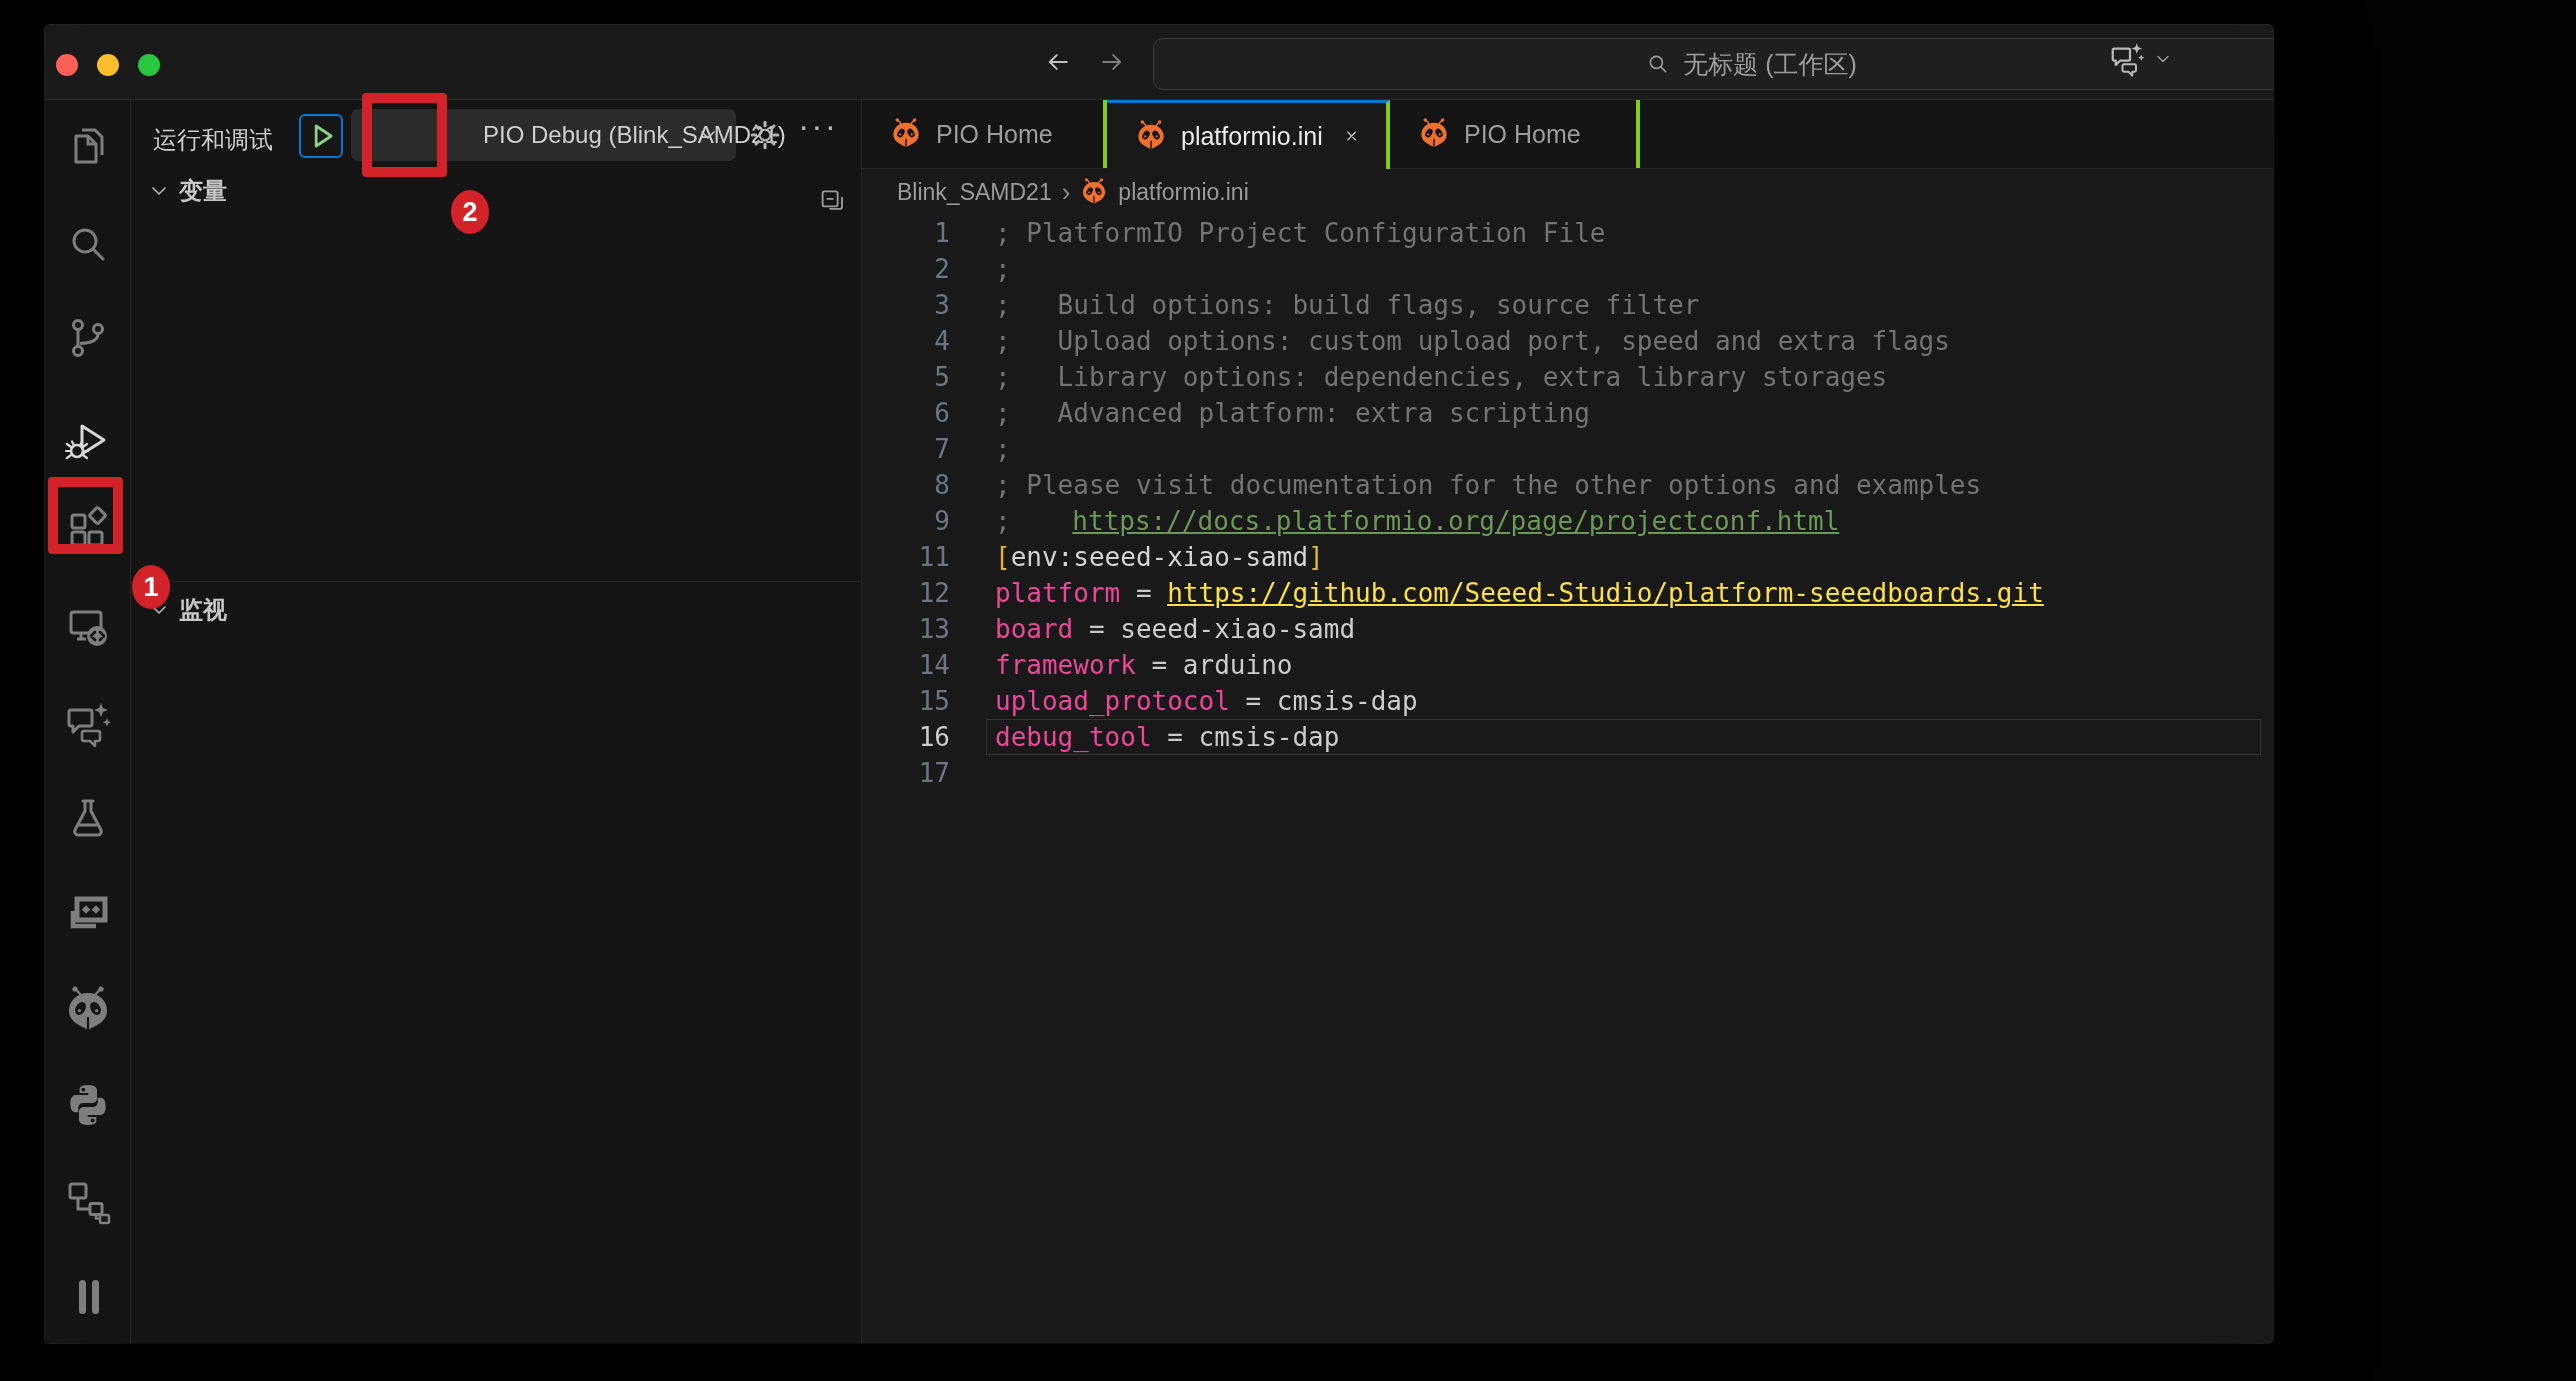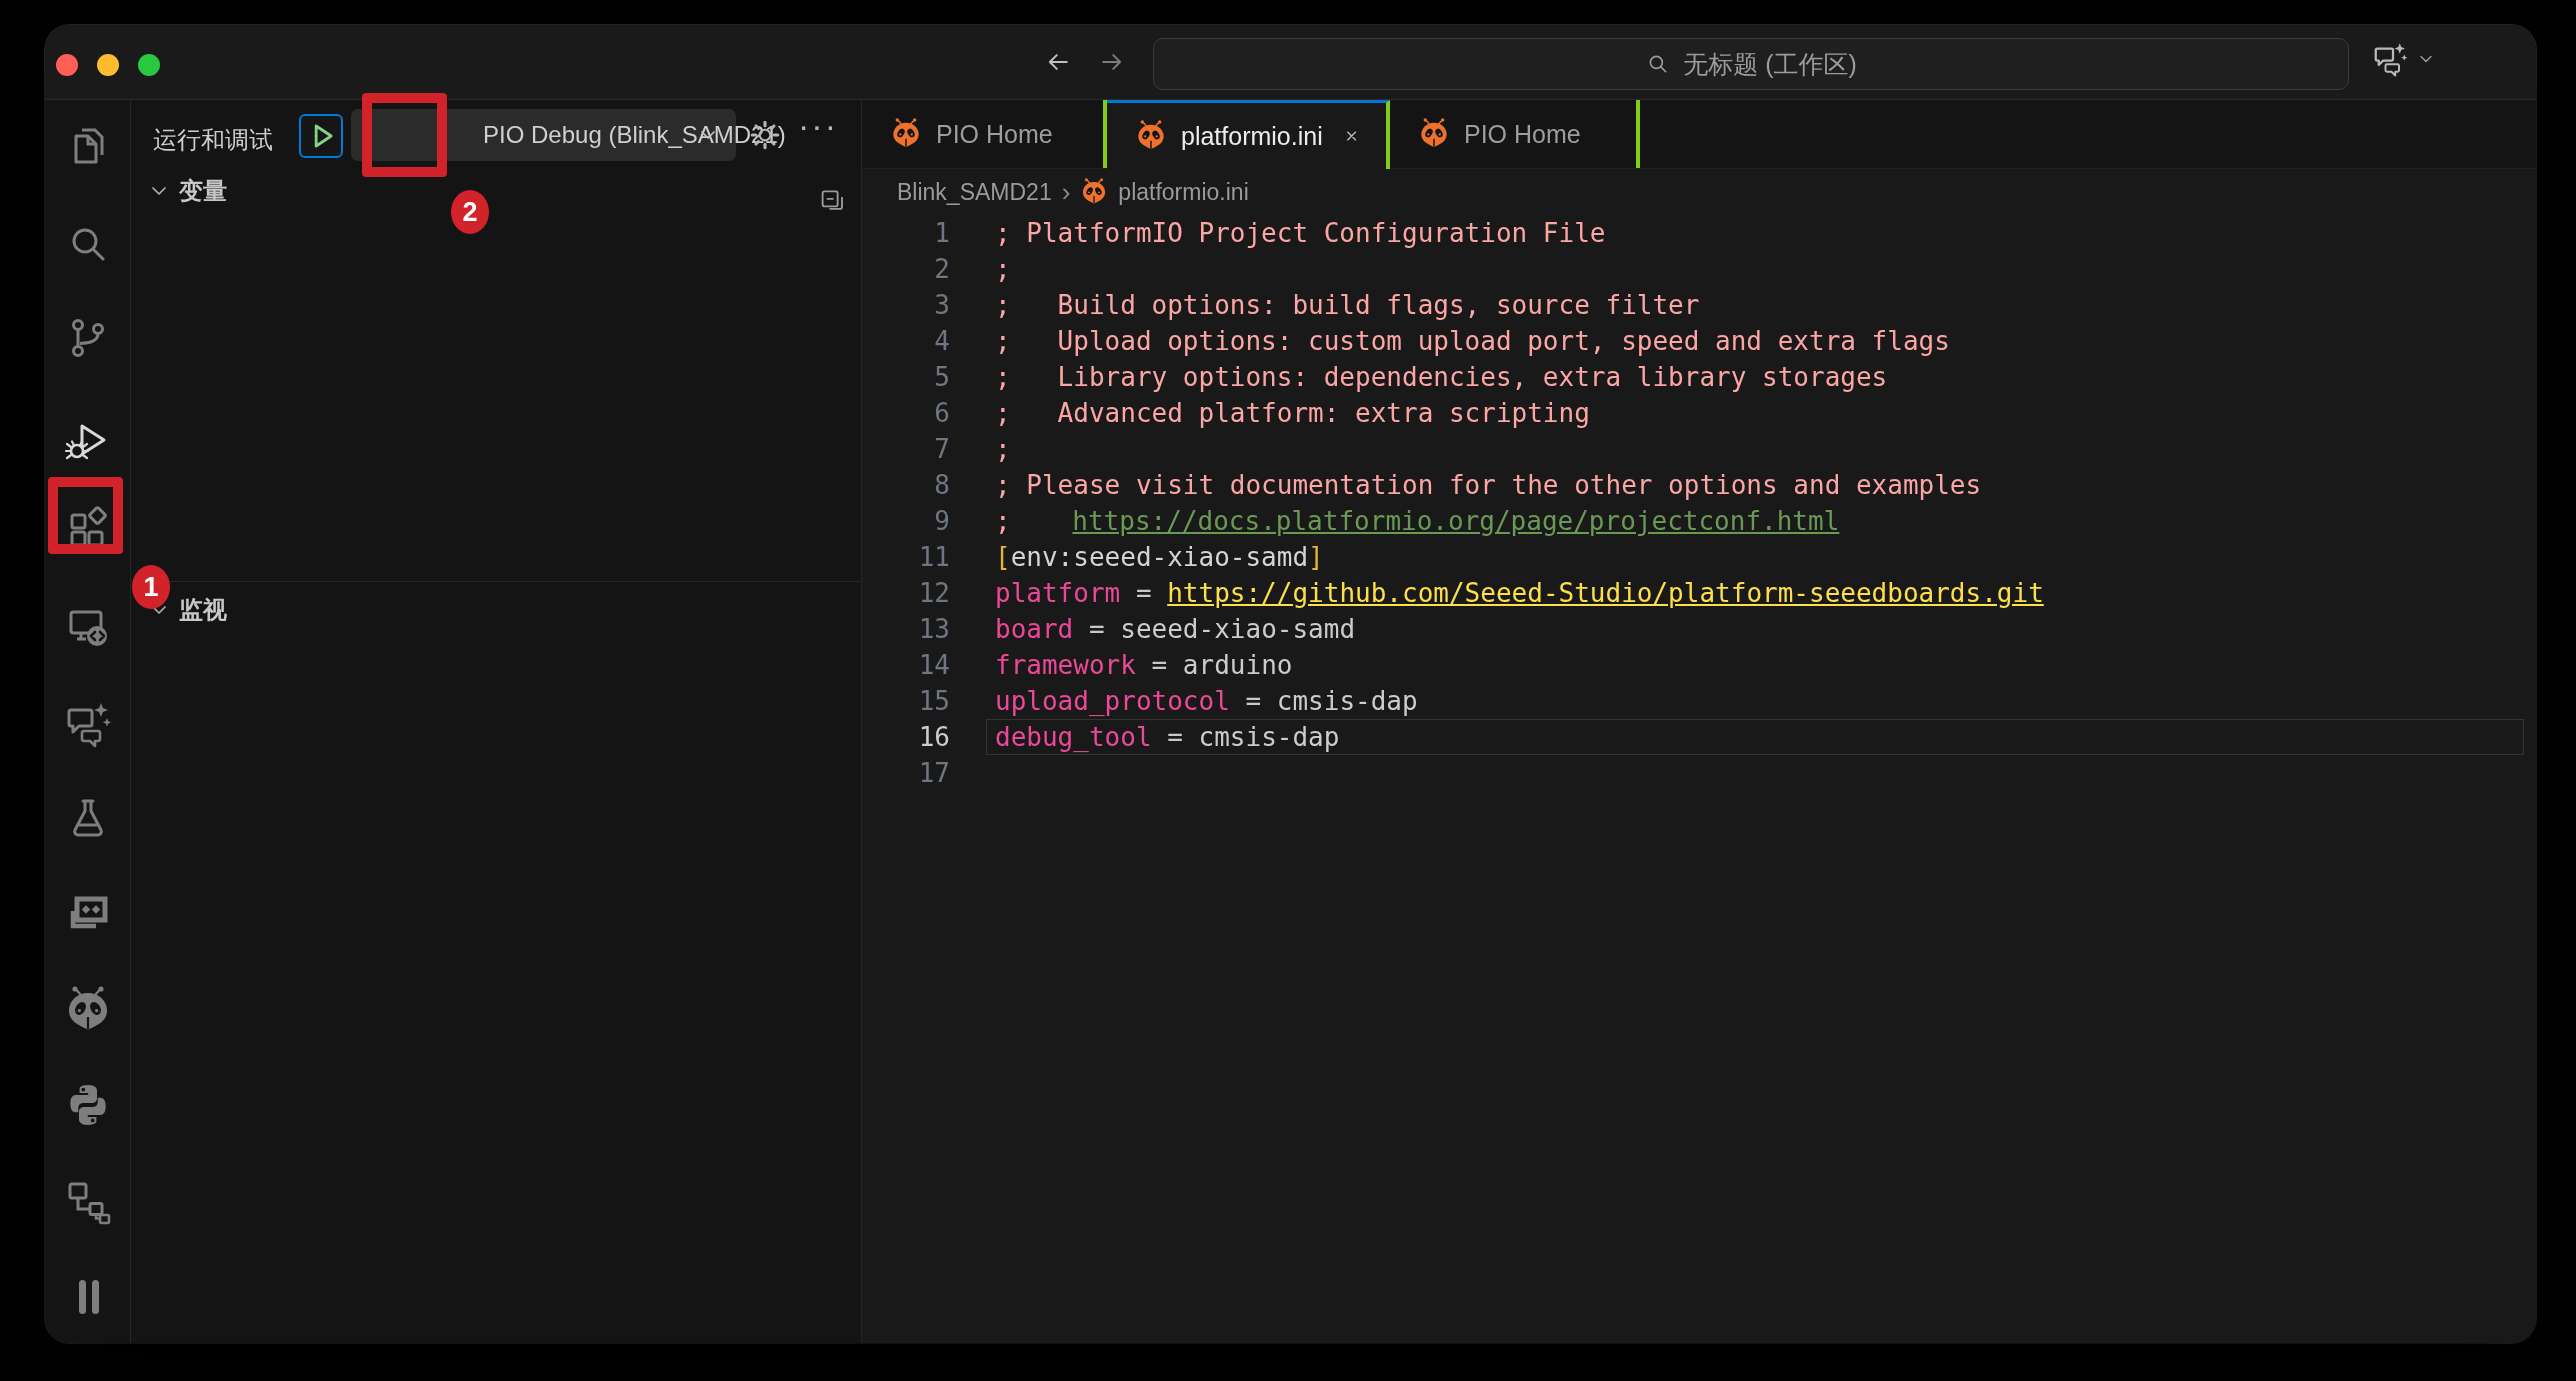--- a/index.html
+++ b/index.html
@@ -1,19 +1,19 @@
 <!DOCTYPE html>
 <html><head>
 <meta charset="utf-8">
 <style>
   html,body{margin:0;padding:0;background:#000;}
   .stage{position:relative;width:2576px;height:1382px;background:#020202;overflow:hidden;
          font-family:"Liberation Sans",sans-serif;-webkit-font-smoothing:antialiased;}
-  .window{position:absolute;left:45px;top:25px;width:2491px;height:1318px;background:#141414;
-          border-radius:25px;box-shadow:0 25px 90px rgba(0,0,0,.85),0 0 0 1px #2c2c2c;overflow:hidden;}
+  .window{position:absolute;left:45px;top:25px;width:2228px;height:1318px;background:#141414;
+          border-radius:5px;box-shadow:0 25px 90px rgba(0,0,0,.85),0 0 0 1px #2c2c2c;overflow:hidden;}
 
   
   .titlebar{position:absolute;left:0;top:0;right:0;height:74px;background:#1a1a1a;border-bottom:1px solid #2a2a2a;}
   .tl{position:absolute;top:29px;width:22px;height:22px;border-radius:50%;}
   .tl.red{left:11px;background:#FF5F57;}
   .tl.yellow{left:52px;background:#FEBC2E;}
   .tl.green{left:93px;background:#28C840;}
   .nav-arrow{position:absolute;top:22px;width:30px;height:30px;color:#c0c0c0;}
   .nav-arrow.fwd{color:#7d7d7d;}
   .cmd-center{position:absolute;left:1108px;top:13px;width:1194px;height:50px;background:#1f1f1f;
@@ -60,21 +60,21 @@
   .bc-sep{color:#8b8b8b;font-size:26px;}
 
   
   .code{position:absolute;left:0;top:115px;right:0;bottom:0;font-family:"DejaVu Sans Mono","Liberation Mono",monospace;
         font-size:26px;}
   .line{position:relative;height:36px;line-height:36px;white-space:pre;}
   .line .num{position:absolute;left:0;top:0;width:88px;text-align:right;color:#6e7681;}
   .line .content{position:absolute;left:133px;top:0;}
   .line.active .num{color:#cccccc;}
   .line.active .frame{position:absolute;left:124px;right:12px;top:0;bottom:0;border:1px solid #343434;box-sizing:border-box;}
-  .tok-comment{color:#fca5a5;}
+  .tok-comment{color:#737373;}
   .tok-comment-link{color:#6A9955;text-decoration:underline;margin-left:46px;}
   .tok-bracket{color:#E8B339;}
   .tok-section{color:#d4d4d4;}
   .tok-key{color:#ec4899;}
   .tok-op{color:#c8c8c8;}
   .tok-value{color:#cccccc;}
   .tok-value-link{color:#fde047;text-decoration:underline;}
 
   
   .anno-box{position:absolute;border:10px solid #D2222A;border-radius:4px;box-sizing:border-box;pointer-events:none;}

